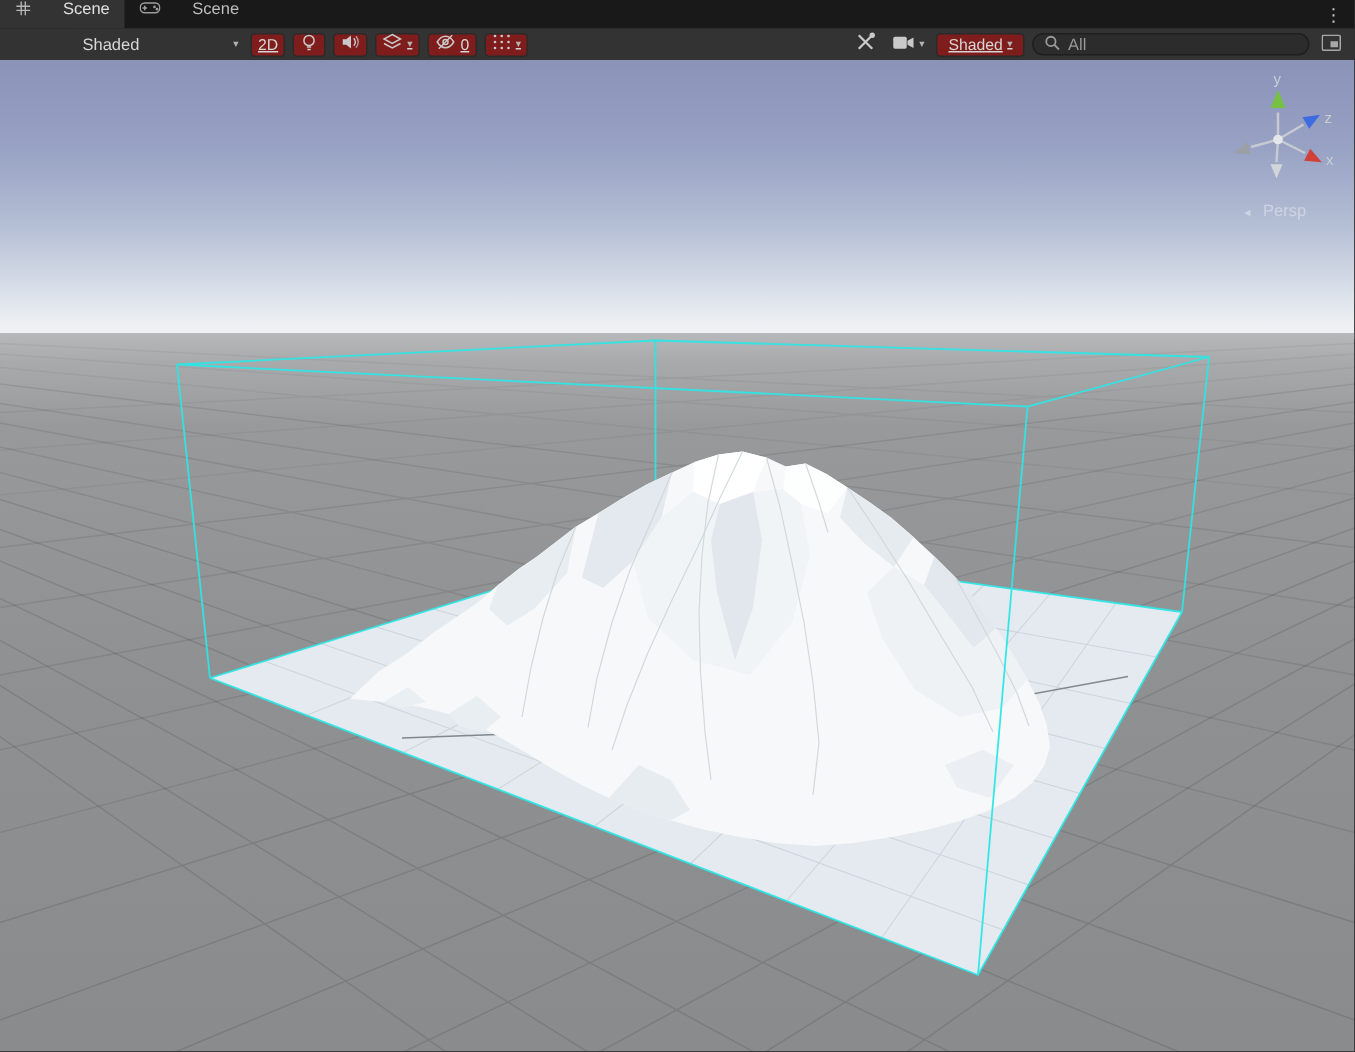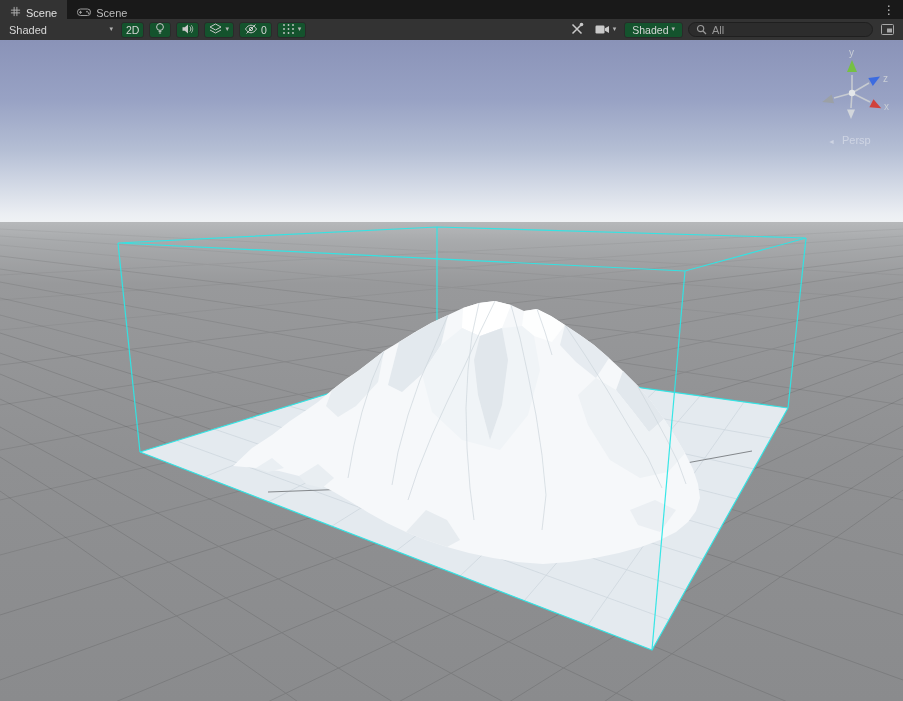--- a/index.html
+++ b/index.html
@@ -2,33 +2,33 @@
 <html><head>
 <meta charset="utf-8">
 <style>
   * { margin:0; padding:0; box-sizing:border-box; }
   html,body { width:903px; height:701px; overflow:hidden; }
   body { font-family:"Liberation Sans", sans-serif; background:#333; }
   .app { position:relative; width:903px; height:701px; background:#333; }
 
   
   .tabbar { display:flex; align-items:stretch; height:19px; background:#191919; }
-  .tab { display:flex; align-items:flex-end; gap:5px; padding:0 10px; font-size:11px; color:#bdbdbd; }
+  .tab { display:flex; align-items:flex-start; gap:21px; padding:0 10px; font-size:11px; color:#bdbdbd; }
   .tab.active { background:#333333; color:#e0e0e0; }
   .overflow { margin-left:auto; display:flex; align-items:center; padding:0 8px; color:#c4c4c4; font-size:12px; }
 
   
-  .toolbar { display:flex; align-items:center; height:21px; background:#333333; padding:0 6px; gap:5px; }
+  .toolbar { display:flex; align-items:center; height:21px; background:#333333; padding:0 6px; gap:5px;margin-left:46px; }
   .glyph { font-family:"DejaVu Sans", sans-serif; }
   .arrow { font-size:7px; color:#b3b3b3; line-height:1; }
   .shading { display:flex; align-items:center; width:110px; font-size:11px; color:#d8d8d8; padding:0 3px; }
   .shading .arrow { margin-left:auto; }
   .tbtn { height:16px; min-width:22px; display:flex; align-items:center; justify-content:center; gap:3px;
-          background:#14532d; border:1px solid #2a2a2a; border-radius:3px; padding:0 4px;
-          color:#d6d6d6; font-size:10.5px; }
+          background:#7f1d1d; border:1px solid #2a2a2a; border-radius:3px; padding:0 4px;
+          color:#d6d6d6; font-size:10.5px;text-decoration:underline; }
   .flat { height:16px; display:flex; align-items:center; gap:3px; padding:0 3px; }
   .spacer { flex:1; }
   .search { height:15px; width:185px; display:flex; align-items:center; gap:5px;
             background:#2c2c2c; border:1px solid #1f1f1f; border-radius:8px; padding:0 7px; }
   .search input { flex:1; background:transparent; border:none; outline:none; color:#979797;
                   font-size:11px; font-family:"Liberation Sans", sans-serif; }
 
   
   .scene { position:absolute; left:0; top:40px; width:903px; height:661px; }
   svg text { font-family:"Liberation Sans", sans-serif; }

